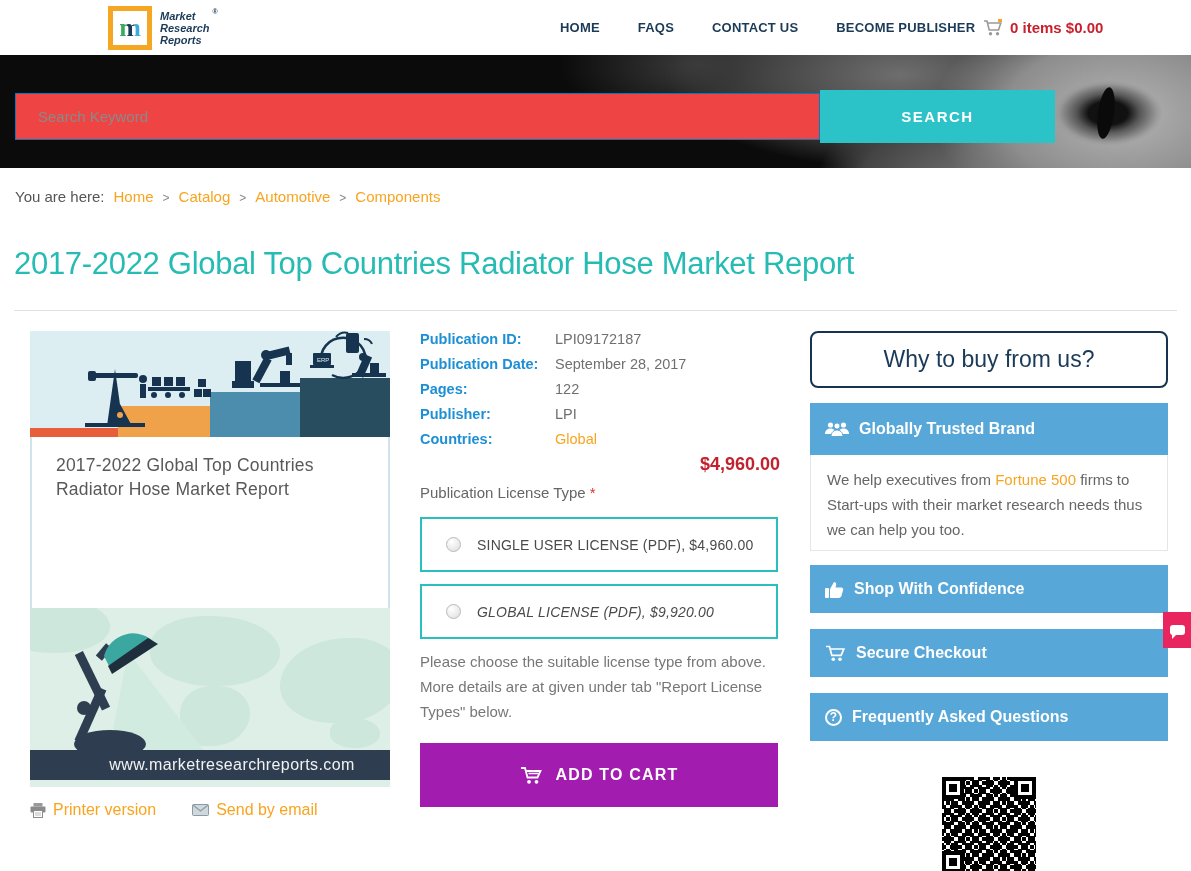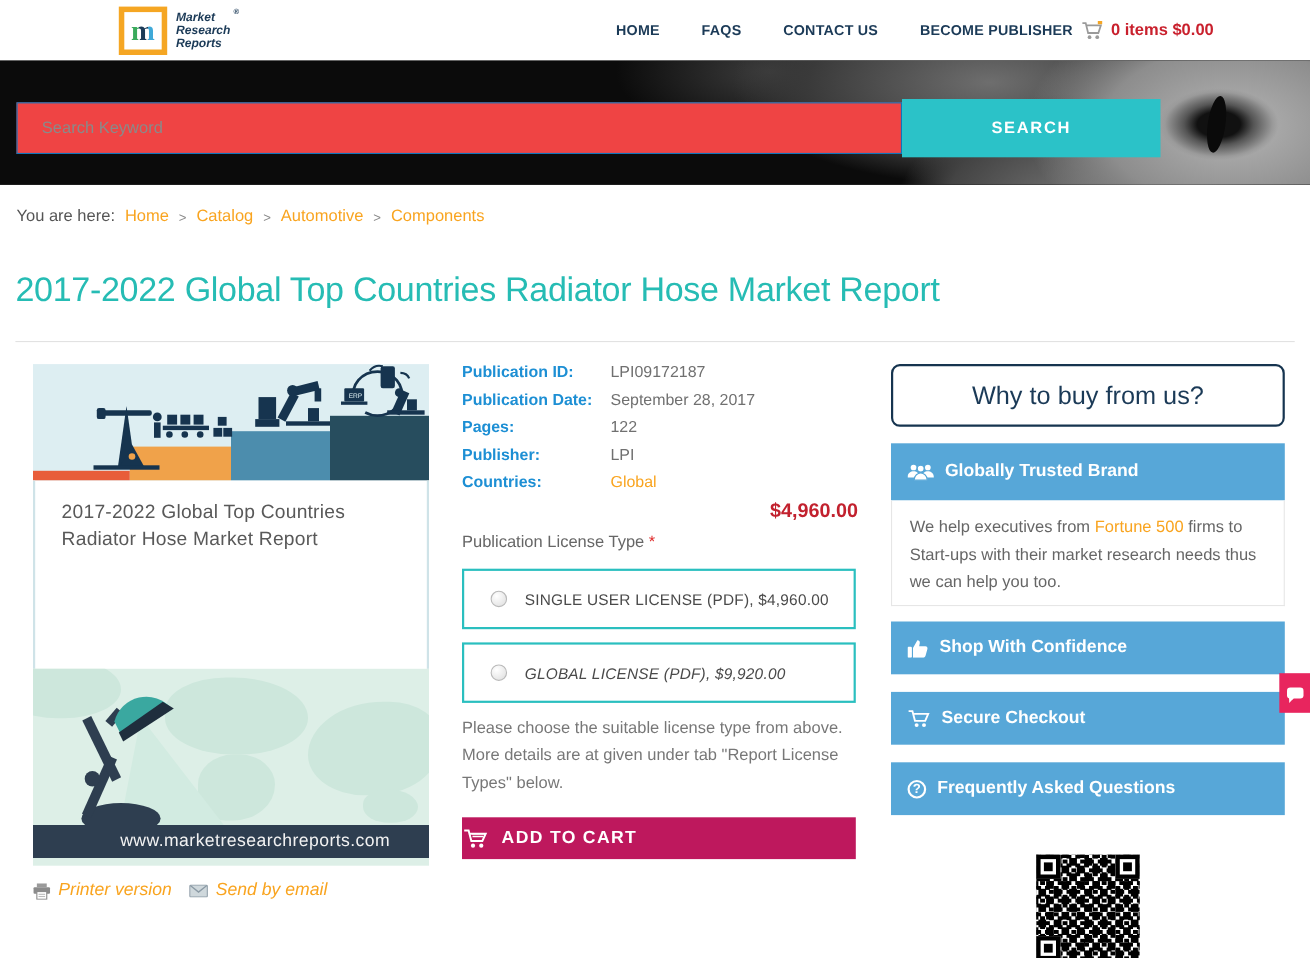--- a/index.html
+++ b/index.html
@@ -60,42 +60,42 @@
   .cover-top { position:absolute; left:0; top:0; width:360px; height:106px; background:#ddeef2; overflow:hidden; }
   .cover-mid { position:absolute; left:0; top:106px; width:360px; height:171px; background:#fff;
     border-left:2px solid #cfe3e8; border-right:2px solid #cfe3e8; padding:16px 24px 0 24px; }
   .cover-title { font-size:17.5px; color:#595959; line-height:24px; letter-spacing:.2px; }
   .cover-map { position:absolute; left:0; top:277px; width:360px; height:179px; background:#ddefe7; overflow:hidden; }
   .map-blob { position:absolute; background:#cde7dc; border-radius:45% 55% 50% 50%; }
   .lamp { position:absolute; left:18px; top:8px; }
   .url-bar { position:absolute; left:0; top:142px; width:360px; height:30px; background:#2e3e50;
     display:flex; align-items:center; justify-content:center;padding-left:44px; }
   .url-text { color:#f2f2f2; font-size:16px; letter-spacing:.4px; }
-  .cover-links { position:absolute; left:30px; top:801px; display:flex; gap:16px; align-items:center;font-style:italic; }
+  .cover-links { position:absolute; left:30px; top:801px; display:flex; gap:36px; align-items:center; }
   .cover-link { display:flex; gap:7px; align-items:center; color:#f9a41f; font-size:16px; cursor:pointer; }
 
   
   .mid { position:absolute; left:420px; top:331px; width:360px; height:470px; }
   .detail-row { position:absolute; left:0; width:360px; height:25px; display:flex; font-size:14.5px; }
   .detail-label { width:135px; color:#1d8fd4; font-weight:bold; }
   .detail-value { color:#707070; }
   .detail-value.link { color:#f9a41f; cursor:pointer; }
   .price { position:absolute; right:0; top:123px; color:#c2212e; font-weight:bold; font-size:18px; }
   .license-label { position:absolute; left:0; top:153px; font-size:15px; color:#666; }
   .req { color:#e03131; }
   .license-opt { position:absolute; left:0; width:358px; height:55px; border:2px solid #2abfbf; background:#fff;
     display:flex; align-items:center; gap:16px; padding-left:24px; cursor:pointer; }
   .opt1 { top:186px; } .opt2 { top:253px;font-style:italic; }
   .radio { width:15px; height:15px; border-radius:50%; border:1px solid #b9b9b9;
     background:radial-gradient(circle at 35% 30%, #fff, #ddd); flex:none; cursor:pointer; }
   .opt-label { font-size:14px; color:#4a4a4a; letter-spacing:.2px; }
   .license-note { position:absolute; left:0; top:318px; width:360px; font-size:15px; color:#777; line-height:25px; }
-  .add-cart-btn { position:absolute; left:0; top:412px; width:358px; height:38px; background:#be185d; border:none;
+  .add-cart-btn { position:absolute; left:0; top:412px; width:358px; height:64px; background:#a21caf; border:none;
     color:#fff; font-weight:bold; font-size:16px; letter-spacing:1.2px; cursor:pointer;
-    display:flex; align-items:center; justify-content:flex-start; gap:12px;
+    display:flex; align-items:center; justify-content:center; gap:12px;
     font-family:"Liberation Sans",sans-serif; }
 
   
   .sidebar { position:absolute; left:810px; top:331px; width:358px; }
   .why-box { position:absolute; left:0; top:0; width:358px; height:57px; border:2px solid #16344f; border-radius:8px;
     display:flex; align-items:center; justify-content:center; background:#fff; }
   .why-title { color:#1b3a57; font-size:23px; }
   .side-bar-item { position:absolute; left:0; width:358px; height:50px; background:#57a7d8;
     display:flex; align-items:center; gap:10px; padding-left:15px; }
   .side-bar-item .bar-title { color:#fff; font-weight:bold; font-size:16px; }

